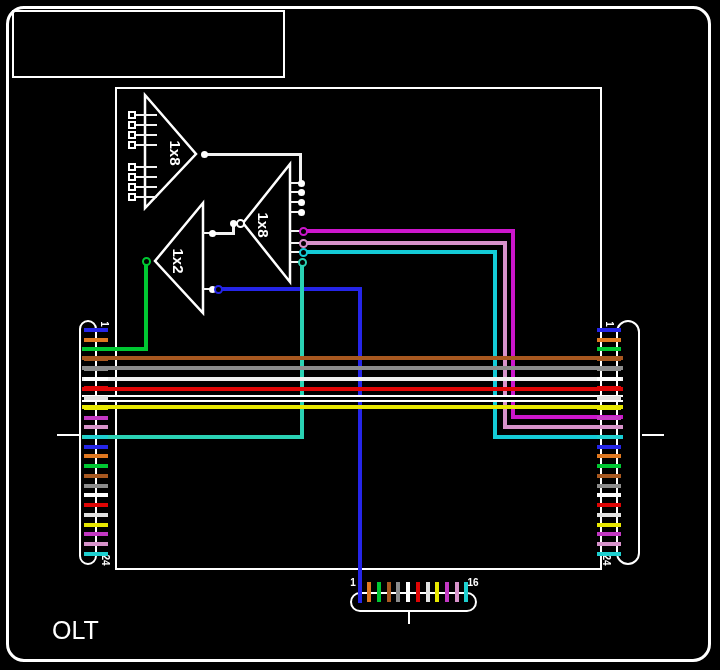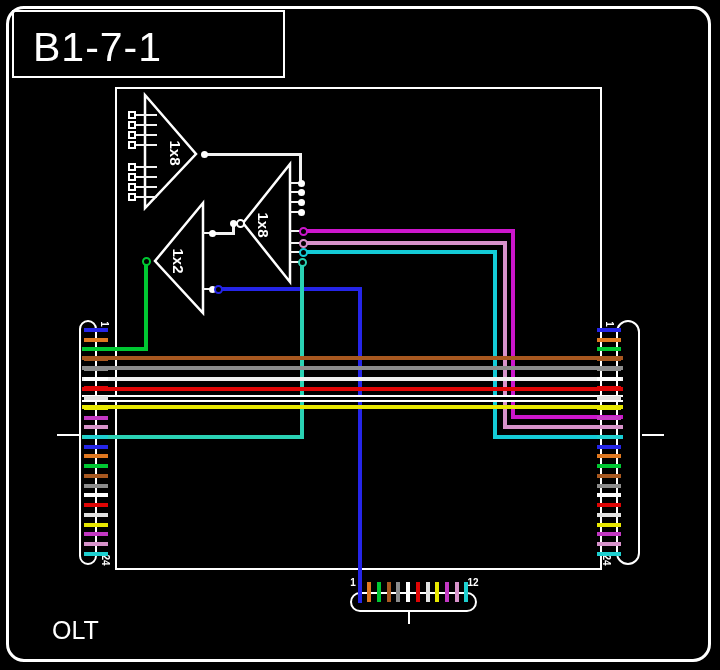--- a/index.html
+++ b/index.html
@@ -23,21 +23,20 @@
   svg{position:absolute;left:0;top:0;}
 </style>
 </head>
 <body>
 
 <div id="canvas">
 
   <div class="box" style="left:6px;top:6px;width:705px;height:656px;border-radius:18px;"></div>
 
   <div class="thinbox" style="left:12px;top:10px;width:273px;height:68px;"></div>
-  <div class="label title" style="left:33px;top:24px;">B1-7-1</div>
 
   <div class="thinbox" style="left:115px;top:87px;width:487px;height:483px;"></div>
 
   <svg width="720" height="670">
     <polygon points="145,95 196,154 145,208" fill="none" stroke="#fff" stroke-width="2.5"></polygon>
     <polygon points="290,164 243,223 290,282" fill="none" stroke="#fff" stroke-width="2.5"></polygon>
     <polygon points="203,203 155,261 203,313" fill="none" stroke="#fff" stroke-width="2.5"></polygon>
   </svg>
 
   <div class="label spl" style="left:175px;top:153px;">1x8</div>
@@ -46,21 +45,21 @@
 
   <div class="pill" style="left:79px;top:320px;width:18px;height:245px;border-radius:10px;"></div>
   <div class="pill" style="left:616px;top:320px;width:24px;height:245px;border-radius:12px;"></div>
   <div class="pill" style="left:350px;top:592px;width:127px;height:20px;border-radius:10px;"></div>
 
   <div class="label cnum" style="left:104px;top:324px;">1</div>
   <div class="label cnum" style="left:105px;top:560px;">24</div>
   <div class="label cnum" style="left:609px;top:324px;">1</div>
   <div class="label cnum" style="left:606px;top:560px;">24</div>
   <div class="label cnumh" style="left:353px;top:582px;">1</div>
-  <div class="label cnumh" style="left:473px;top:582px;">12</div>
+  <div class="label cnumh" style="left:473px;top:582px;">16</div>
 
   <div class="label olt" style="left:52px;top:616px;">OLT</div>
 
 <div class="seg" style="background: rgb(242, 242, 242); left: 202.5px; top: 152.5px; width: 99px; height: 3px;"></div>
     <div class="seg" style="background: rgb(242, 242, 242); left: 298.5px; top: 152.5px; width: 3px; height: 32px;"></div>
     <div class="seg" style="background: rgb(242, 242, 242); left: 210.5px; top: 231.5px; width: 24px; height: 3px;"></div>
     <div class="seg" style="background: rgb(242, 242, 242); left: 231.5px; top: 221.5px; width: 3px; height: 13px;"></div>
     <div class="seg" style="background: rgb(242, 242, 242); left: 231.5px; top: 221.5px; width: 7px; height: 3px;"></div>
     <div class="seg" style="background: rgb(0, 200, 50); left: 144px; top: 261px; width: 4px; height: 90px;"></div>
     <div class="seg" style="background: rgb(0, 200, 50); left: 82px; top: 347px; width: 66px; height: 4px;"></div>

